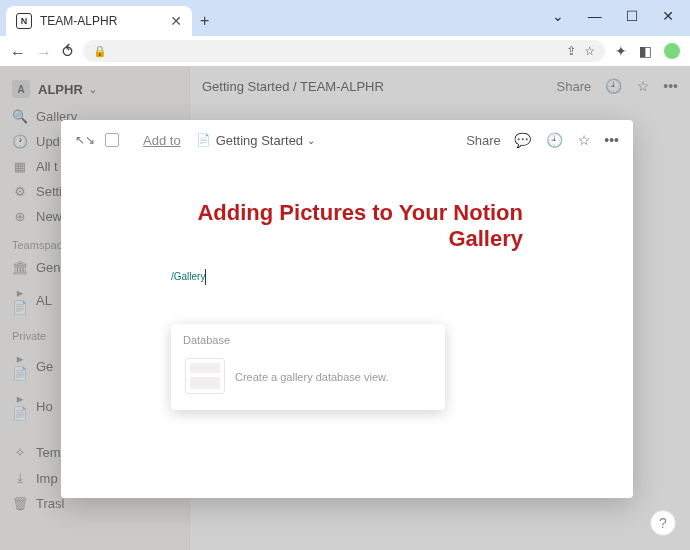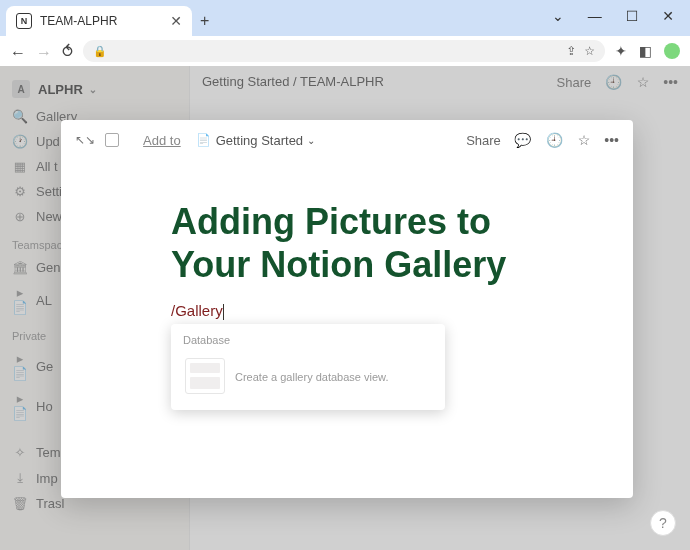--- a/index.html
+++ b/index.html
@@ -27,39 +27,39 @@
 
 .sidebar { width: 190px; background: #f7f6f3; border-right: 1px solid #ececec; padding: 8px 0; font-size: 13px; color: #6b6b6b; }
 .sidebar .ws { display: flex; align-items: center; padding: 6px 12px; font-weight: 600; color: #444; }
 .sidebar .ws .ws-icon { width: 18px; height: 18px; background: #ddd; border-radius: 3px; display: flex; align-items: center; justify-content: center; font-size: 10px; margin-right: 8px; color: #666; }
 .sidebar .ws .chev { margin-left: 6px; font-size: 10px; color: #888; }
 .sidebar .item { display: flex; align-items: center; padding: 5px 12px; gap: 8px; }
 .sidebar .item .ic { width: 16px; text-align: center; color: #9a9a9a; font-size: 13px; }
 .sidebar .sec-label { padding: 10px 12px 4px; font-size: 11px; color: #999; }
 
 .main { flex: 1; position: relative; }
-.topbar { height: 40px; display: flex; align-items: flex-start; padding: 8px 12px; font-size: 13px; color: #555; }
+.topbar { height: 40px; display: flex; align-items: center; padding: 8px 12px; font-size: 13px; color: #555; }
 .topbar .crumbs { flex: 1; }
 .topbar .right { display: flex; align-items: center; gap: 14px; color: #777; }
 .topbar .right span { font-size: 14px; }
 
 
 .modal { position: absolute; top: 120px; left: 61px; width: 572px; height: 378px; background: #fff; border-radius: 4px; box-shadow: 0 8px 30px rgba(0,0,0,0.2); z-index: 10; }
 .modal-top { height: 40px; display: flex; align-items: center; padding: 0 14px; font-size: 13px; color: #777; }
 .modal-top .left { display: flex; align-items: center; gap: 10px; }
 .modal-top .left .box { width: 14px; height: 14px; border: 1px solid #aaa; border-radius: 2px; }
 .modal-top .addto { margin-left: 14px; color: #888; text-decoration: underline; }
 .modal-top .dest { margin-left: 6px; color: #555; display: flex; align-items: center; gap: 4px; }
 .modal-top .dest .pg-ic { font-size: 12px; }
 .modal-top .right { margin-left: auto; display: flex; align-items: center; gap: 14px; color: #666; }
 .modal-top .right span { font-size: 14px; }
 
 .modal-body { padding: 40px 110px 0 110px; }
-.modal-title { font-size: 36px; font-weight: 700; color: #14532d; line-height: 1.2; }
-.slash-input { margin-top: 16px; font-size: 15px; color: #7f1d1d; }
+.modal-title { font-size: 22px; font-weight: 700; color: #b91c1c; line-height: 1.2; text-align: right; }
+.slash-input { margin-top: 16px; font-size: 10px; color: #0f766e; }
 .cursor { display: inline-block; width: 1px; height: 16px; background: #37352f; vertical-align: middle; }
 
 .menu { position: absolute; top: 324px; left: 171px; width: 274px; background: #fff; border-radius: 4px; box-shadow: 0 3px 14px rgba(0,0,0,0.18); z-index: 20; padding: 6px 0 8px; }
 .menu .sec { padding: 4px 12px; font-size: 11px; color: #999; }
 .menu .opt { display: flex; align-items: center; padding: 8px 10px; margin: 0 4px; gap: 10px; }
 .menu .opt .thumb { width: 40px; height: 36px; background: #fff; border: 1px solid #e6e6e6; border-radius: 3px; position: relative; }
 .menu .opt .thumb::before { content:""; position:absolute; top:4px; left:4px; right:4px; height:10px; background:#f0eeee; border-radius:1px; }
 .menu .opt .thumb::after { content:""; position:absolute; bottom:4px; left:4px; right:4px; height:12px; background:#f0eeee; border-radius:1px; }
 .menu .opt .txt .t1 { font-size: 13px; color: #37352f; }
 .menu .opt .txt .t2 { font-size: 11px; color: #9b9b9b; margin-top: 2px; }

